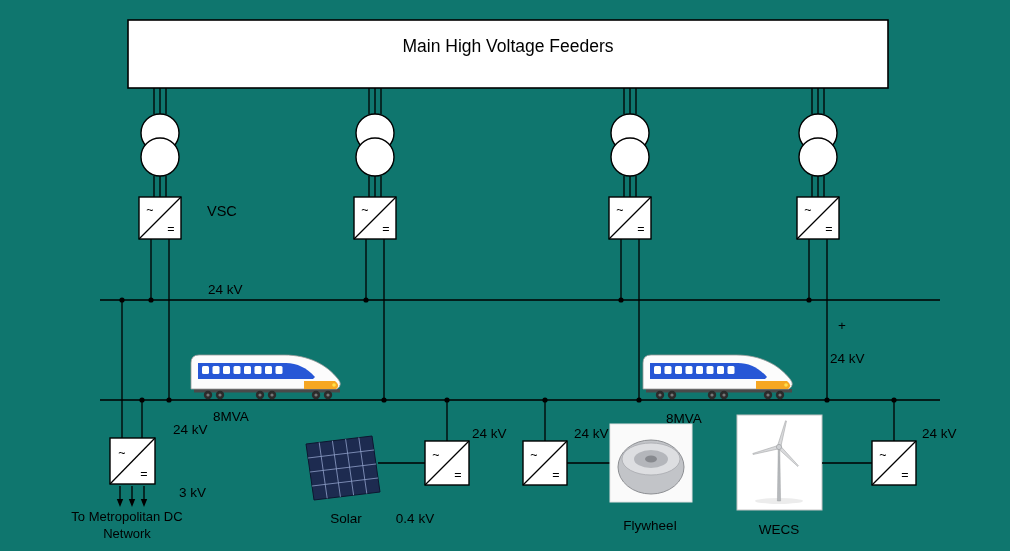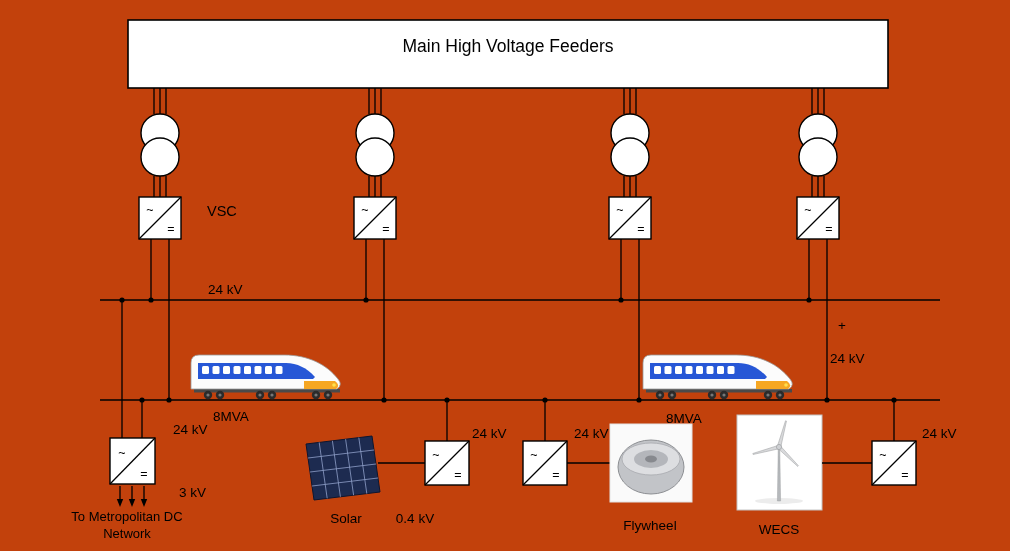--- a/index.html
+++ b/index.html
@@ -1,16 +1,16 @@
 <!DOCTYPE html>
 <html><head>
 <meta charset="utf-8">
 <style>
   html,body{margin:0;padding:0;background:#fff;}
-  .canvas{position:relative;width:1010px;height:551px;background:#c2410c;font-family:"Liberation Sans",sans-serif;overflow:hidden;}
+  .canvas{position:relative;width:1010px;height:551px;background:#0f766e;font-family:"Liberation Sans",sans-serif;overflow:hidden;}
   svg{display:block;}
   .w{stroke:#000;stroke-width:1.3;fill:none;}
   .bus{stroke:#000;stroke-width:1.6;}
   .box{fill:#fff;stroke:#000;stroke-width:1.6;}
   .cbox{fill:#fff;stroke:#000;stroke-width:1.4;}
   .tr{fill:#fff;stroke:#000;stroke-width:1.4;}
   .dot{fill:#000;}
   text{font-family:"Liberation Sans",sans-serif;fill:#000;}
   .lbl{font-size:13.5px;}
   .title{font-size:17.5px;}

